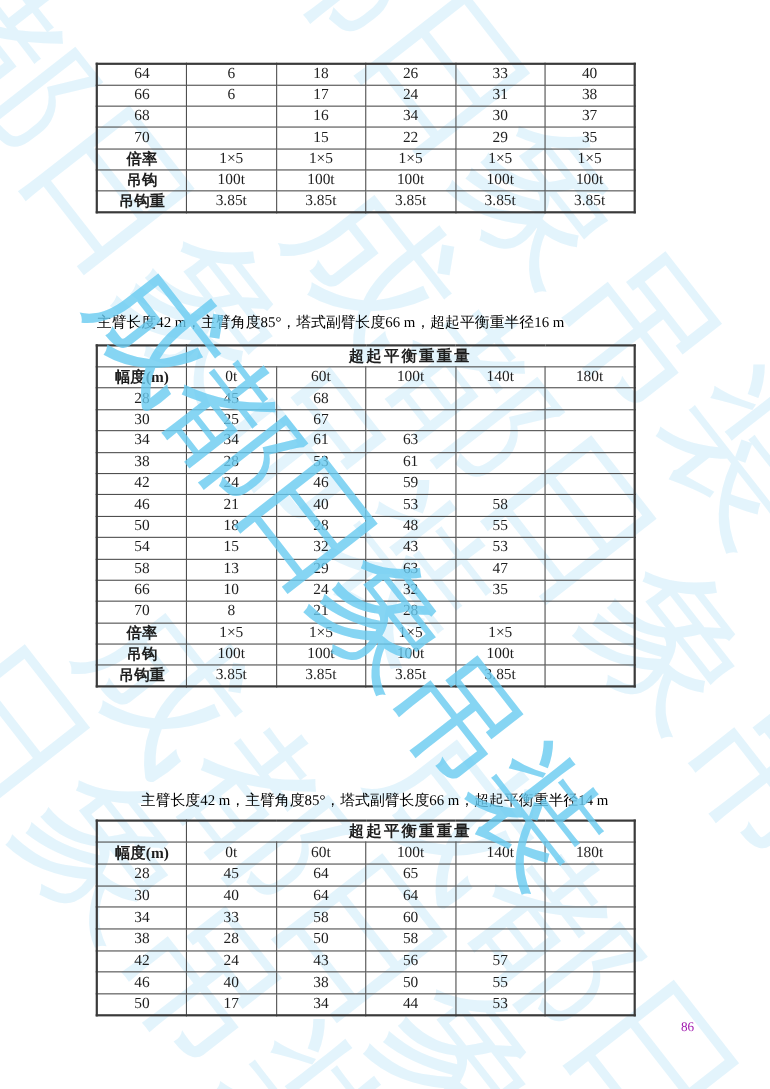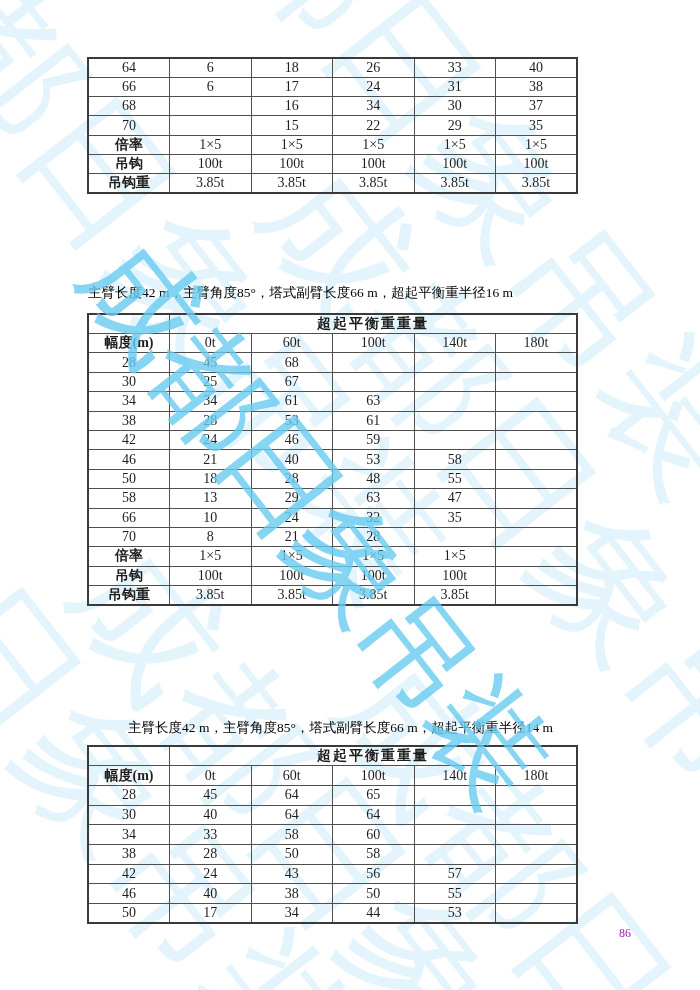--- a/index.html
+++ b/index.html
@@ -232,20 +232,28 @@
         </tr>
         <tr>
           <td>50</td>
           <td>18</td>
           <td>28</td>
           <td>48</td>
           <td>55</td>
           <td></td>
         </tr>
         <tr>
+          <td>54</td>
+          <td>15</td>
+          <td>32</td>
+          <td>43</td>
+          <td>53</td>
+          <td></td>
+        </tr>
+        <tr>
           <td>58</td>
           <td>13</td>
           <td>29</td>
           <td>63</td>
           <td>47</td>
           <td></td>
         </tr>
         <tr>
           <td>66</td>
           <td>10</td>

